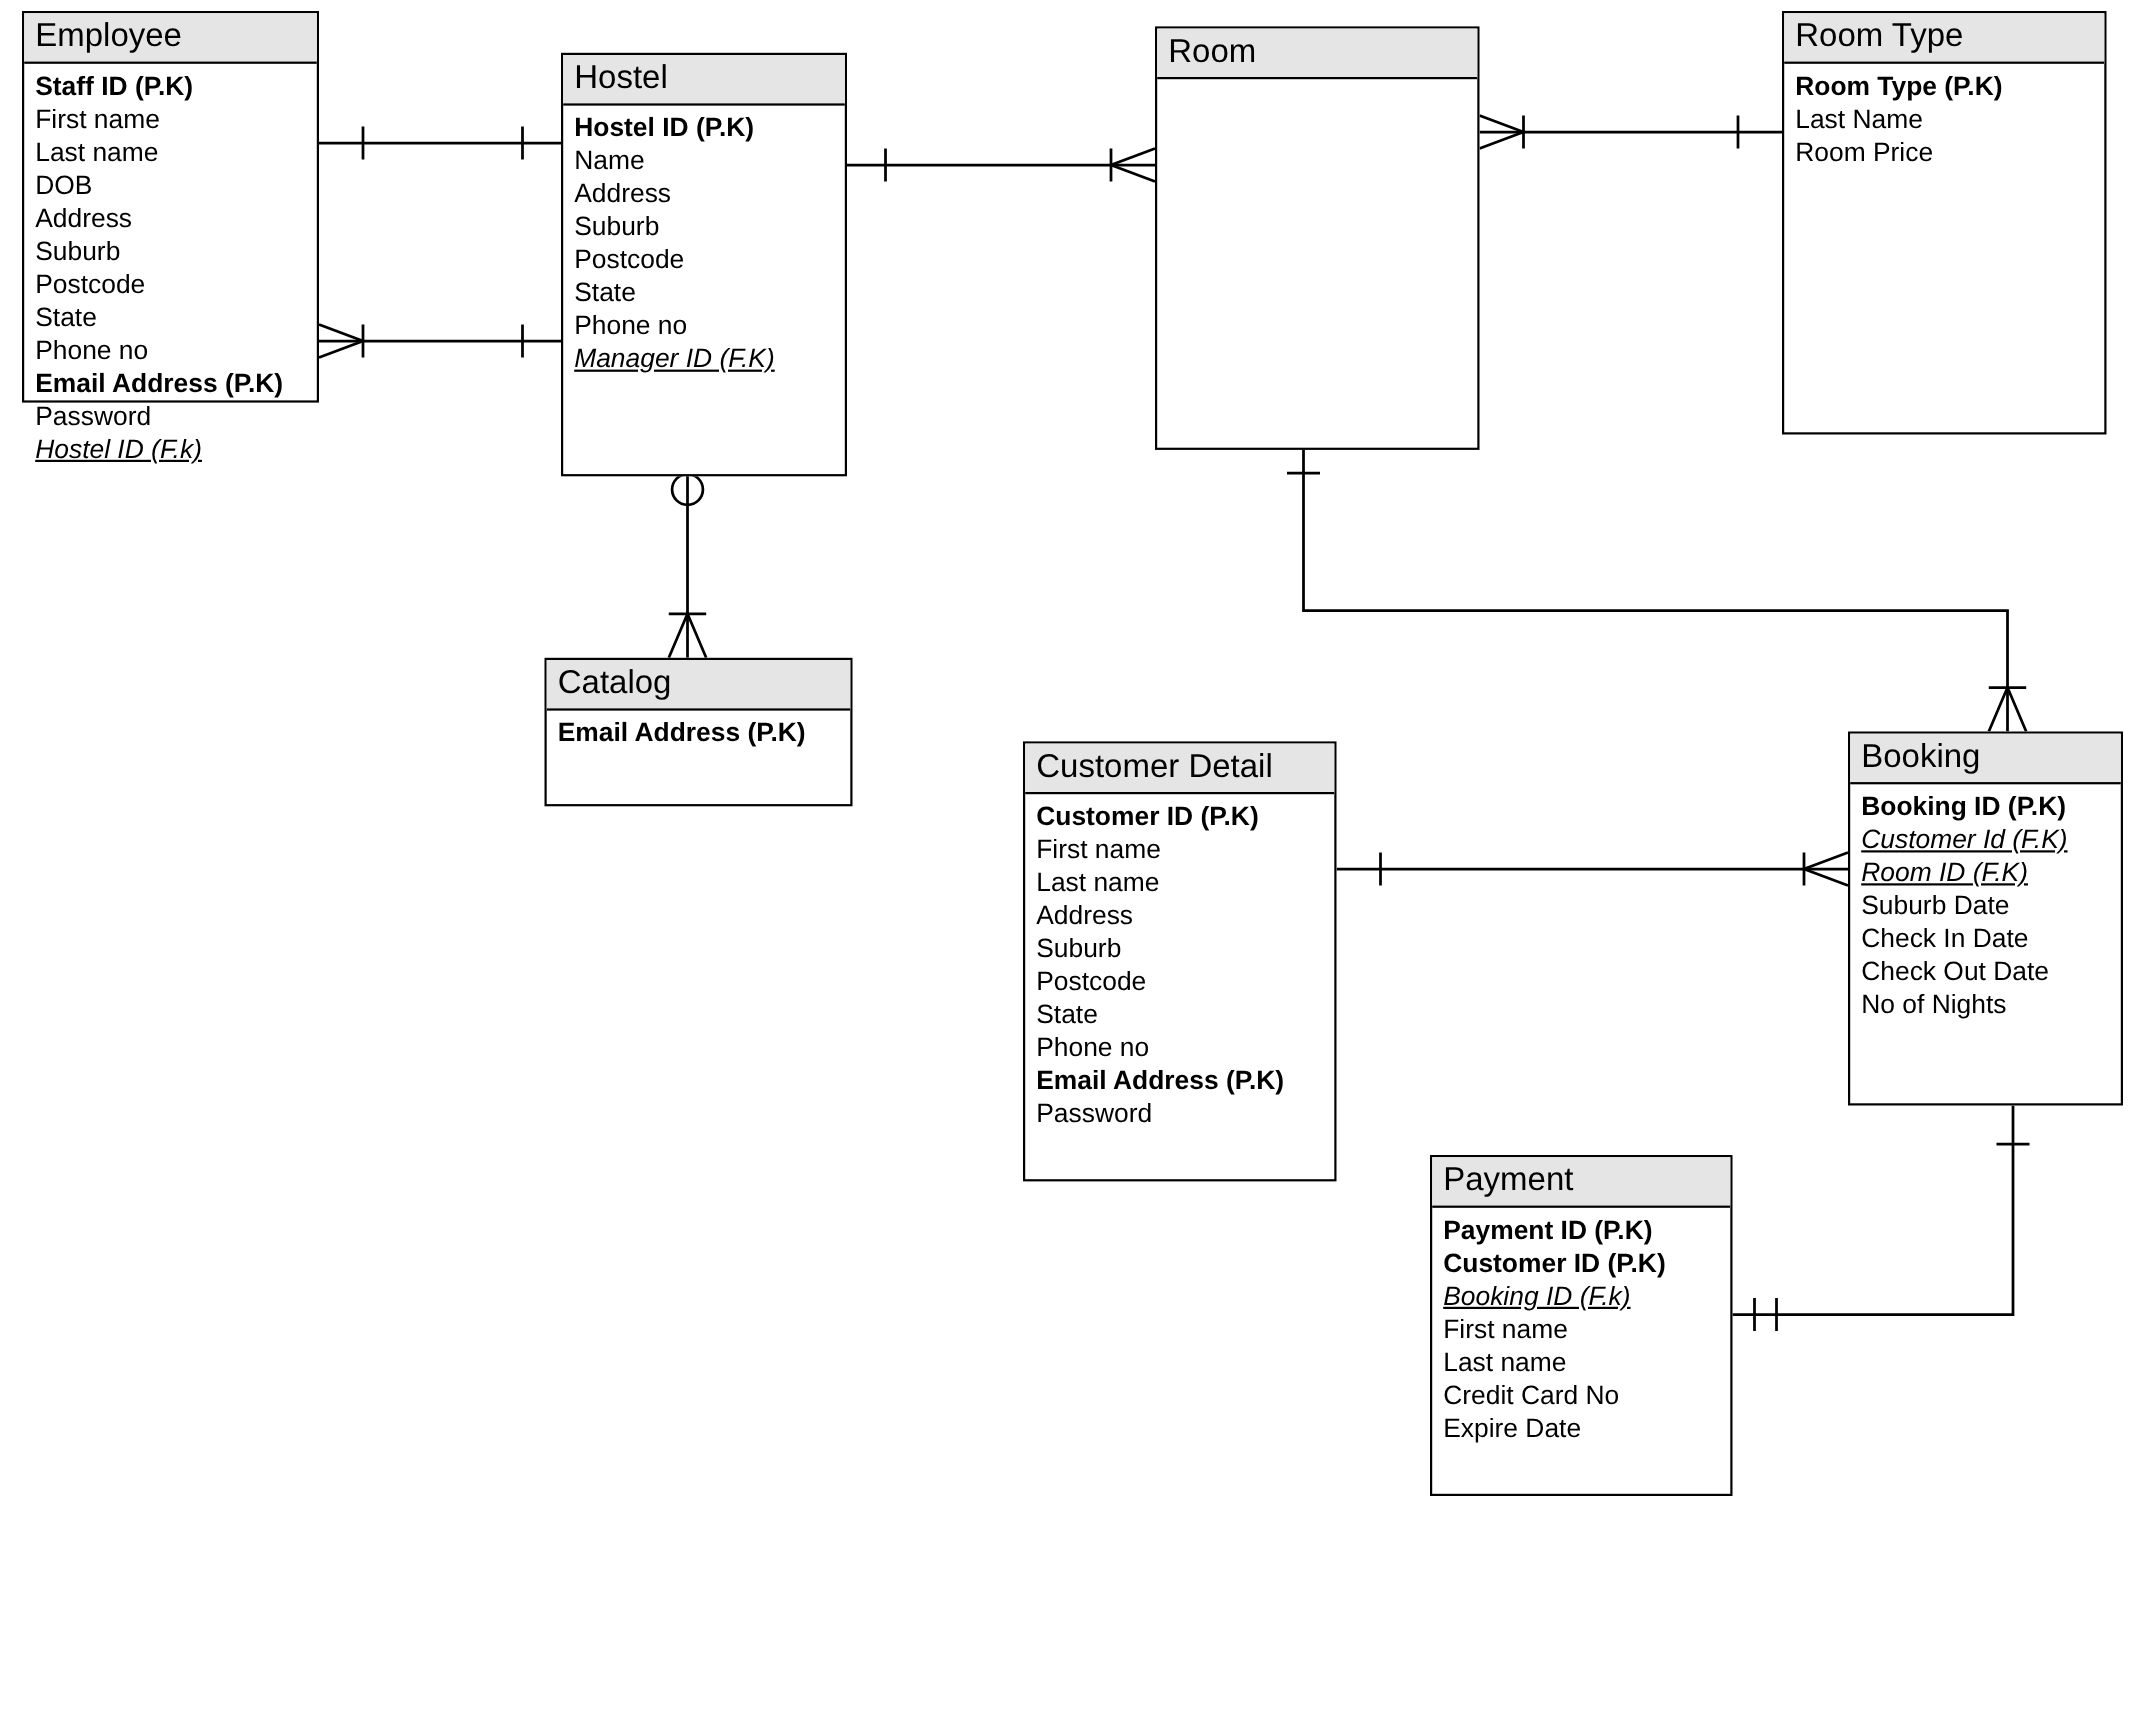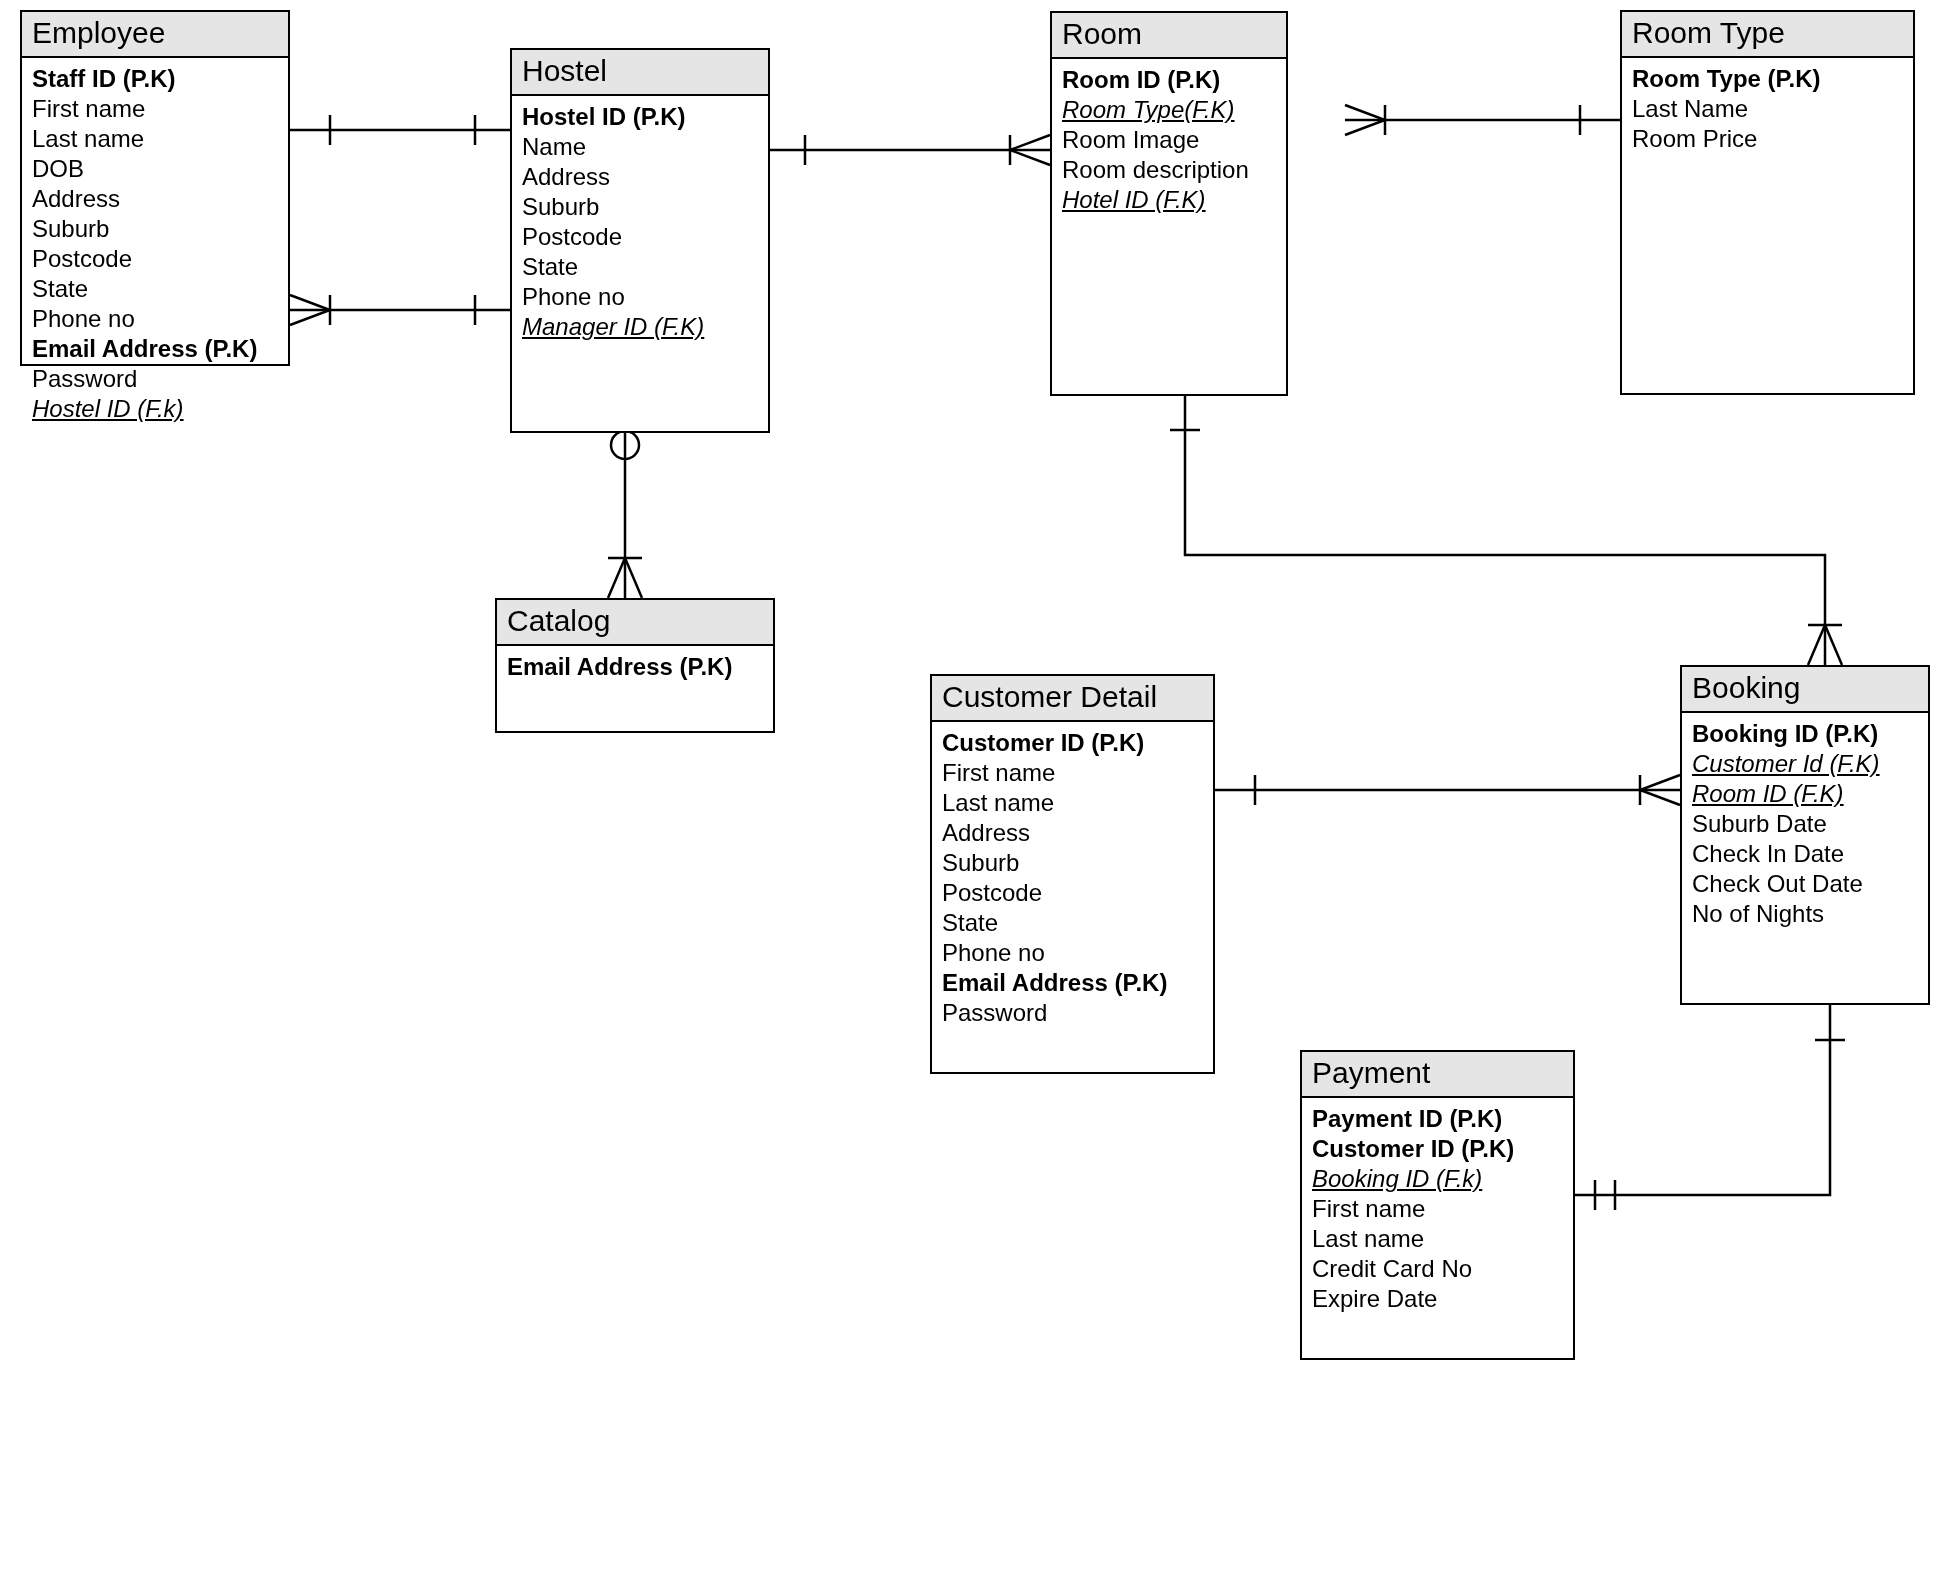--- a/index.html
+++ b/index.html
@@ -126,29 +126,22 @@
       </div>
   </div>
 
   <div class="entity" style="left:495px; top:598px; width:280px; height:135px;">
     <div class="title">Catalog</div>
     <div class="body">
         <div class="attr pk">Email Address (P.K)</div>
       </div>
   </div>
 
-  <div class="entity" style="left:1050px; top:11px; width:238px; height:385px;">
+  <div class="entity" style="left:1050px; top:24px; width:295px; height:385px;">
     <div class="title">Room</div>
-    <div class="body">
-        <div class="attr pk">Room ID (P.K)</div>
-        <div class="attr fk">Room Type(F.K)</div>
-        <div class="attr">Room Image</div>
-        <div class="attr">Room description</div>
-        <div class="attr fk">Hotel  ID (F.K)</div>
-      </div>
   </div>
 
   <div class="entity" style="left:1620px; top:10px; width:295px; height:385px;">
     <div class="title">Room Type</div>
     <div class="body">
         <div class="attr pk">Room Type (P.K)</div>
         <div class="attr">Last Name</div>
         <div class="attr">Room Price</div>
       </div>
   </div>

